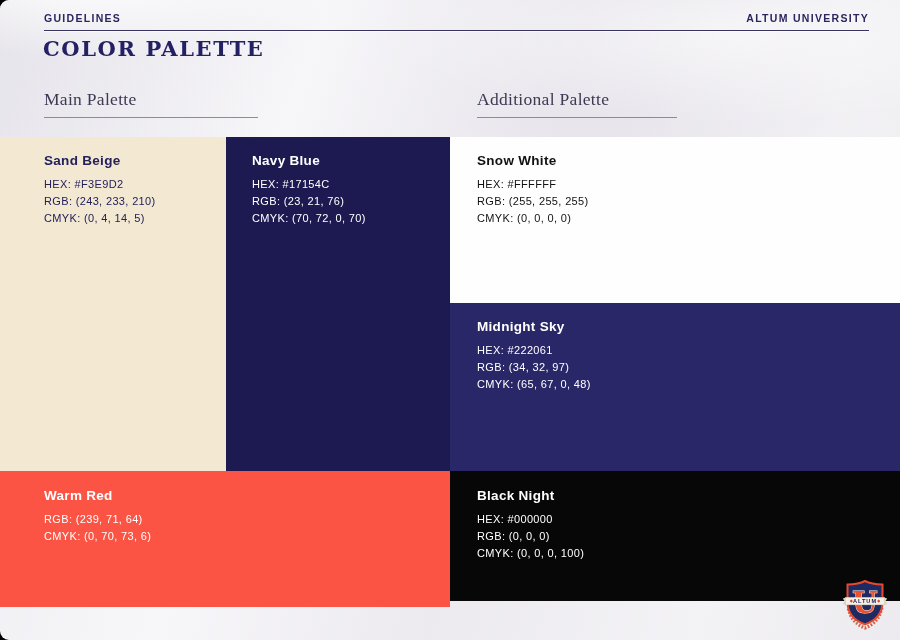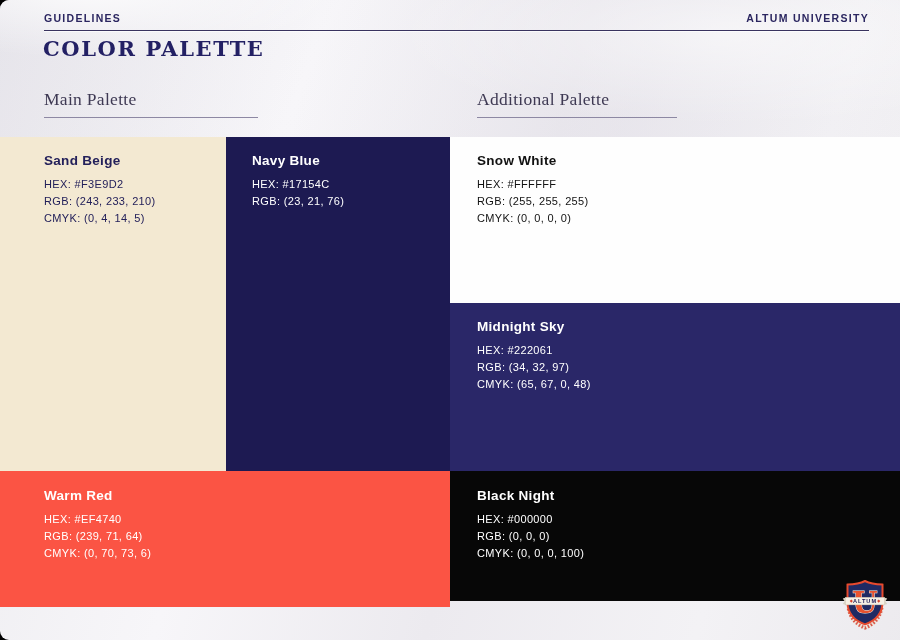--- a/index.html
+++ b/index.html
@@ -136,39 +136,39 @@
     <h3 class="swatch-name">Sand Beige</h3>
     <p class="swatch-line">HEX: #F3E9D2</p>
     <p class="swatch-line">RGB: (243, 233, 210)</p>
     <p class="swatch-line">CMYK: (0, 4, 14, 5)</p>
   </div>
 
   <div class="swatch sw-navy" style="background-color: rgb(29, 26, 82); color: rgb(255, 255, 255);">
     <h3 class="swatch-name">Navy Blue</h3>
     <p class="swatch-line">HEX: #17154C</p>
     <p class="swatch-line">RGB: (23, 21, 76)</p>
+    <p class="swatch-line">CMYK: (70, 72, 0, 70)</p>
   </div>
 
   <div class="swatch sw-snow" style="background-color: rgb(254, 254, 254); color: rgb(18, 18, 18);">
     <h3 class="swatch-name">Snow White</h3>
     <p class="swatch-line">HEX: #FFFFFF</p>
     <p class="swatch-line">RGB: (255, 255, 255)</p>
     <p class="swatch-line">CMYK: (0, 0, 0, 0)</p>
   </div>
 
   <div class="swatch sw-midnight" style="background-color: rgb(42, 39, 104); color: rgb(255, 255, 255);">
     <h3 class="swatch-name">Midnight Sky</h3>
     <p class="swatch-line">HEX: #222061</p>
     <p class="swatch-line">RGB: (34, 32, 97)</p>
     <p class="swatch-line">CMYK: (65, 67, 0, 48)</p>
   </div>
 
   <div class="swatch sw-red" style="background-color: rgb(251, 84, 68); color: rgb(255, 255, 255);">
     <h3 class="swatch-name">Warm Red</h3>
-    <p class="swatch-line">HEX: #EF4740</p>
     <p class="swatch-line">RGB: (239, 71, 64)</p>
     <p class="swatch-line">CMYK: (0, 70, 73, 6)</p>
   </div>
 
   <div class="swatch sw-black" style="background-color: rgb(7, 7, 7); color: rgb(255, 255, 255);">
     <h3 class="swatch-name">Black Night</h3>
     <p class="swatch-line">HEX: #000000</p>
     <p class="swatch-line">RGB: (0, 0, 0)</p>
     <p class="swatch-line">CMYK: (0, 0, 0, 100)</p>
   </div>

